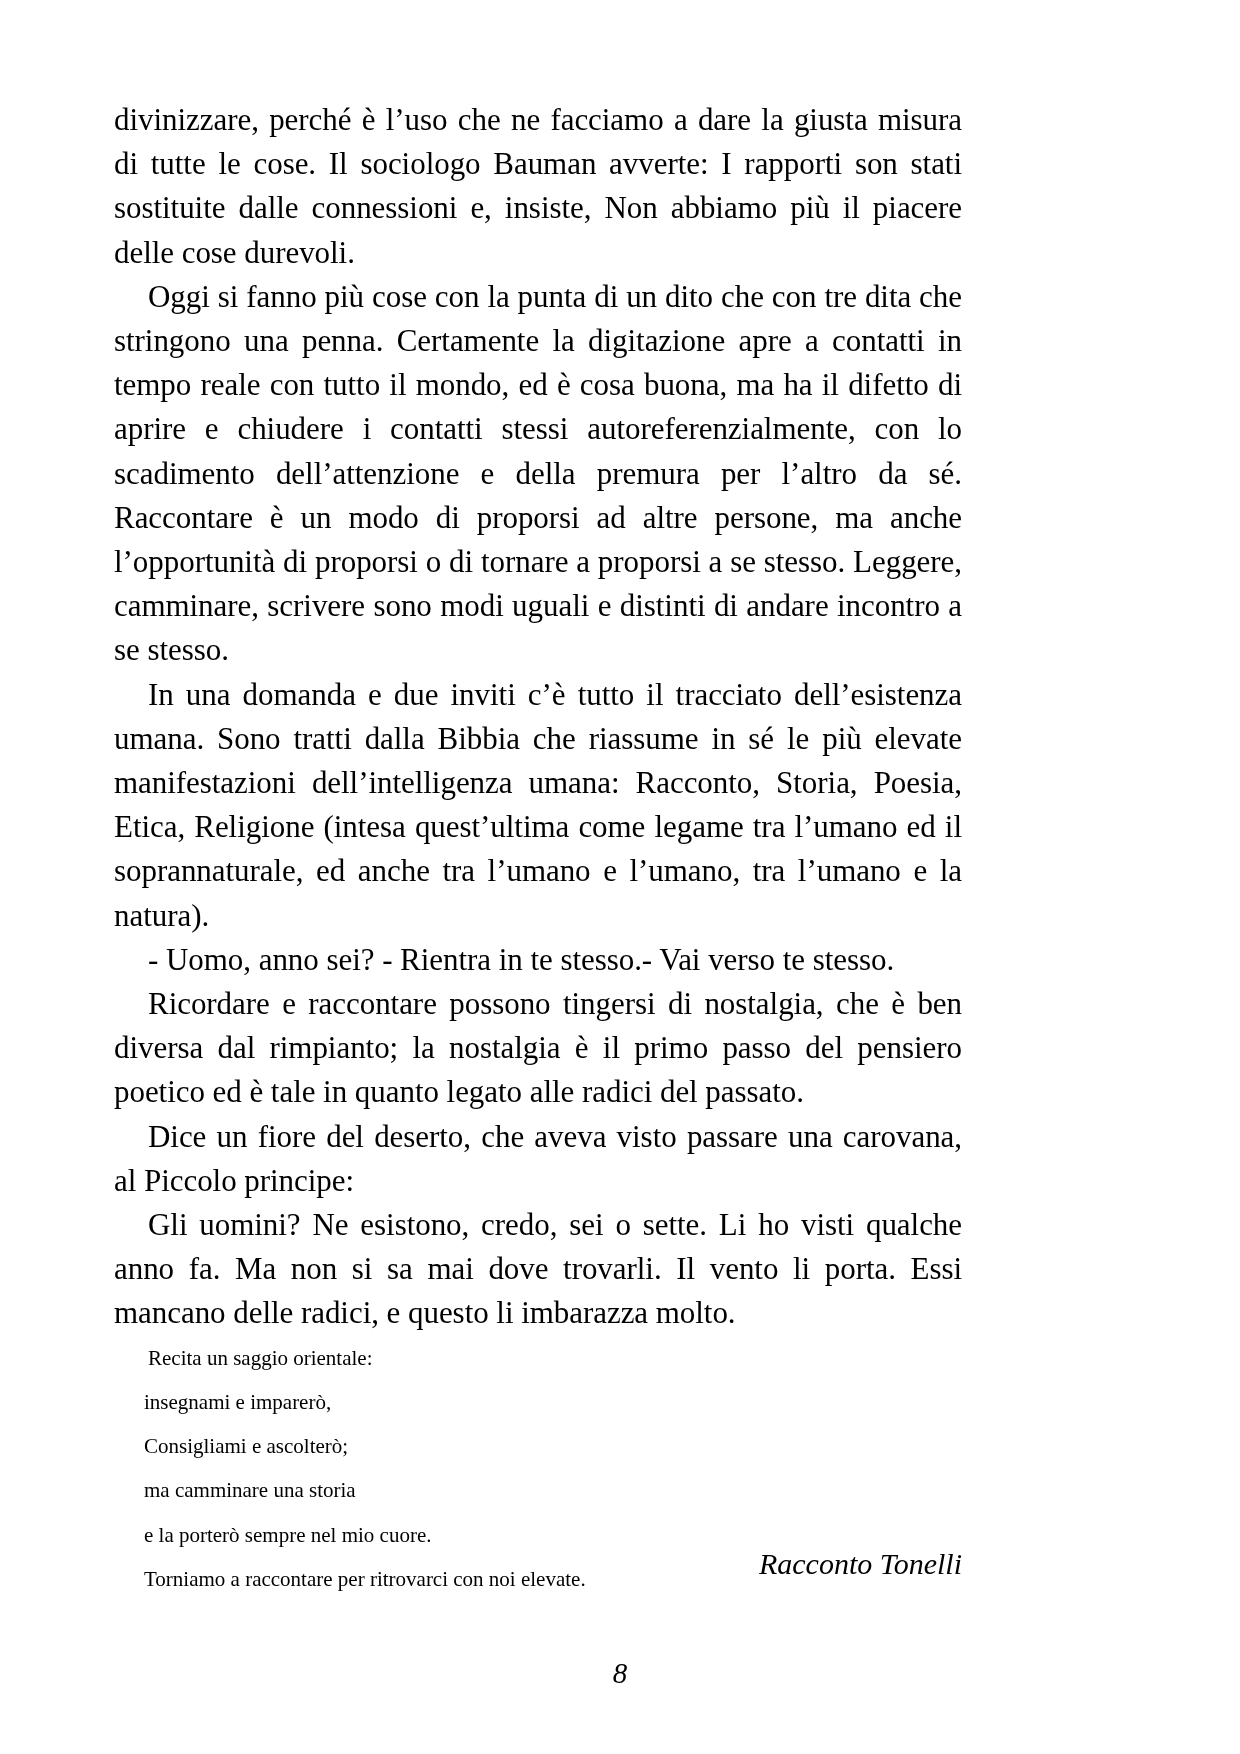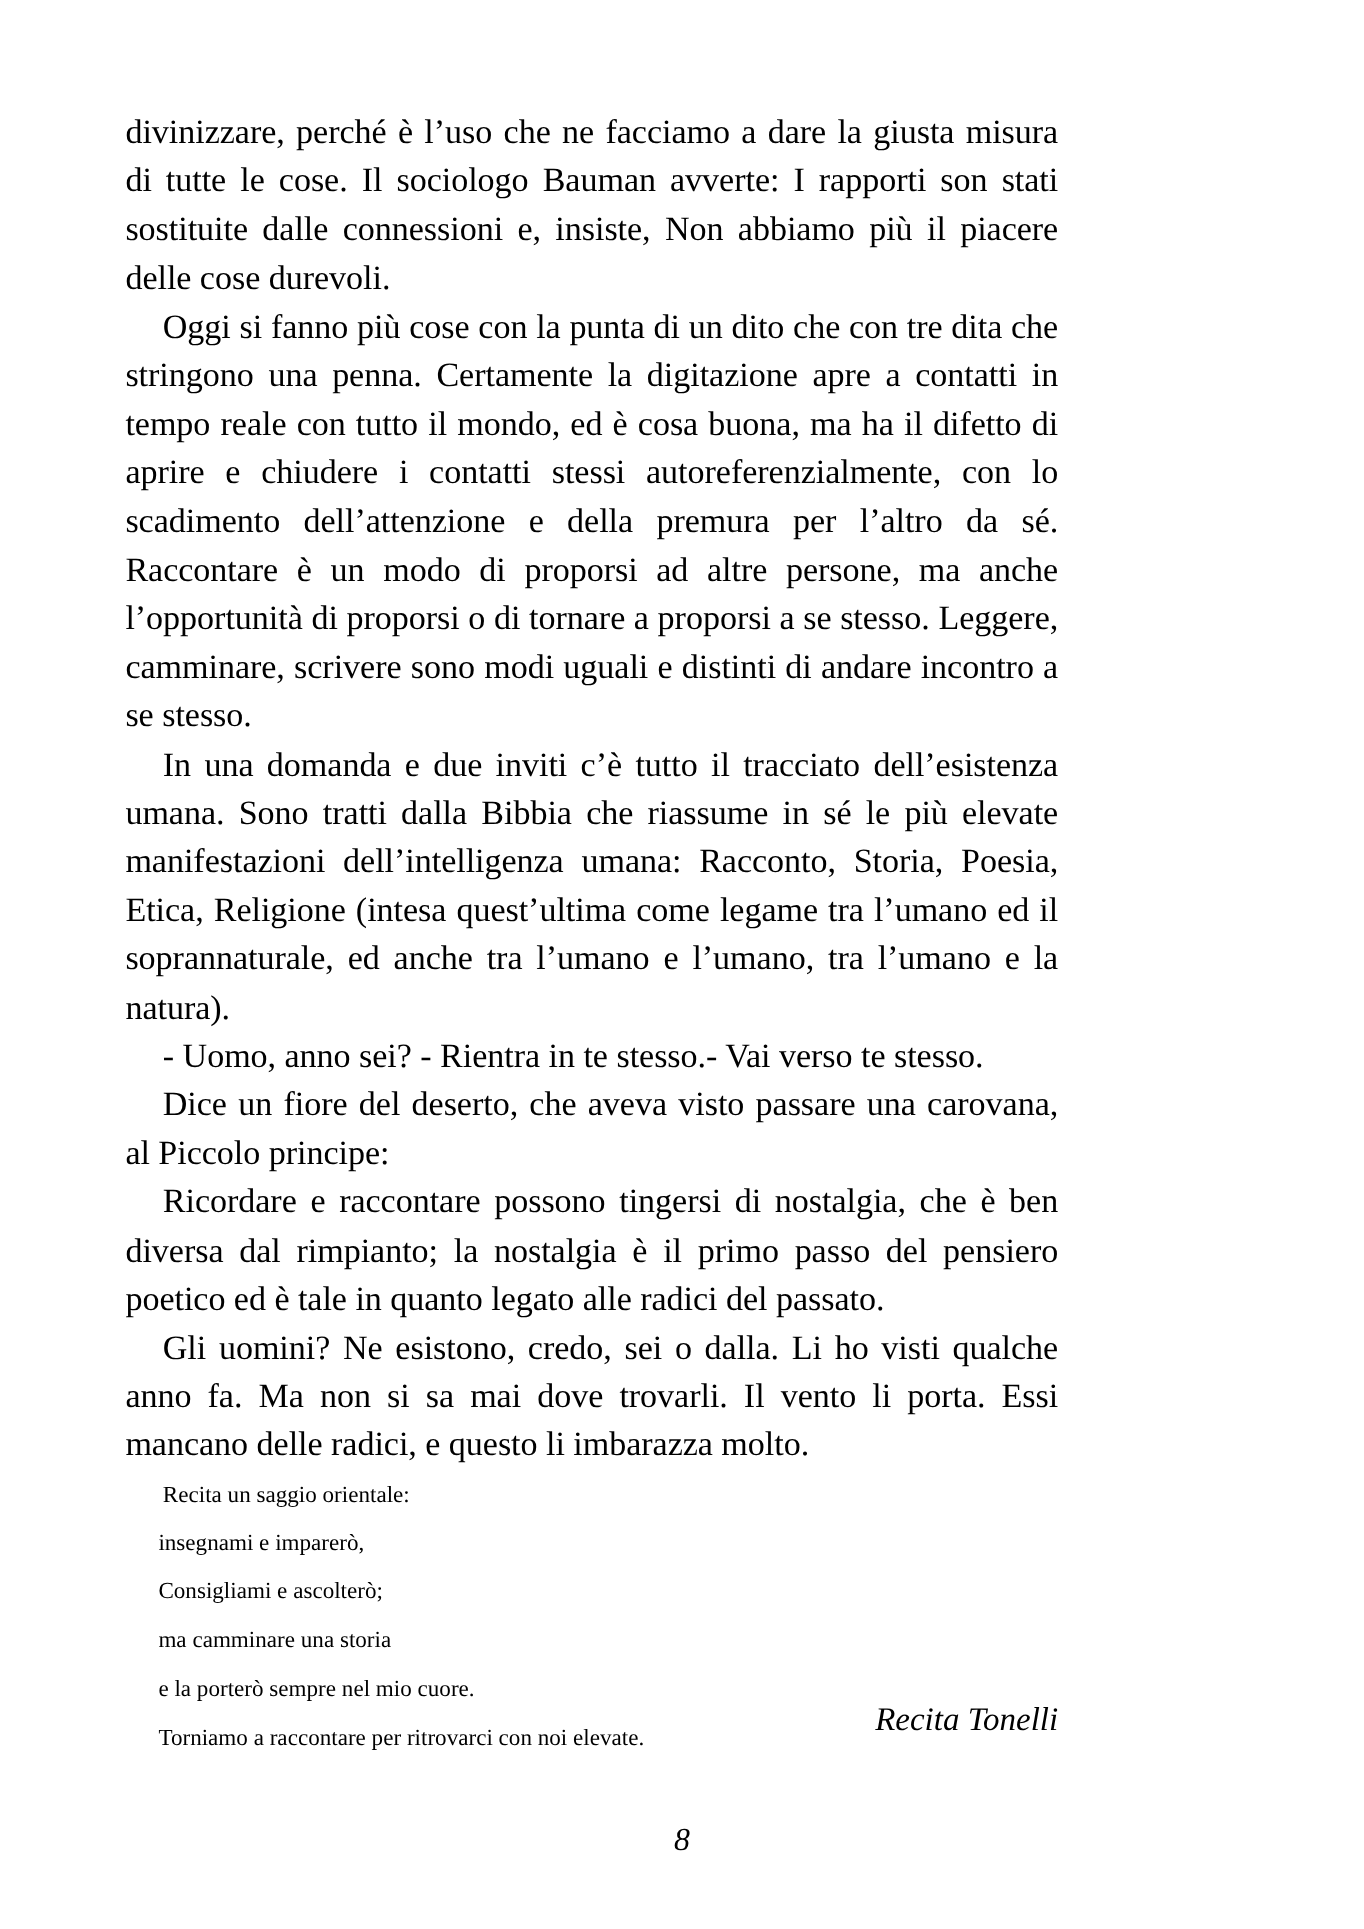--- a/index.html
+++ b/index.html
@@ -82,37 +82,37 @@
   <div class="text-block">
 
     <p class="para noindent">divinizzare, perché è l’uso che ne facciamo a dare la giusta misura di tutte le cose. Il sociologo Bauman avverte: I rapporti son stati sostituite dalle connessioni e, insiste, Non abbiamo più il piacere delle cose durevoli.</p>
 
     <p class="para indent">Oggi si fanno più cose con la punta di un dito che con tre dita che stringono una penna. Certamente la digitazione apre a contatti in tempo reale con tutto il mondo, ed è cosa buona, ma ha il difetto di aprire e chiudere i contatti stessi autoreferenzialmente, con lo scadimento dell’attenzione e della premura per l’altro da sé. Raccontare è un modo di proporsi ad altre persone, ma anche l’opportunità di proporsi o di tornare a proporsi a se stesso. Leggere, camminare, scrivere sono modi uguali e distinti di andare incontro a se stesso.</p>
 
     <p class="para indent">In una domanda e due inviti c’è tutto il tracciato dell’esistenza umana. Sono tratti dalla Bibbia che riassume in sé le più elevate manifestazioni dell’intelligenza umana: Racconto, Storia, Poesia, Etica, Religione (intesa quest’ultima come legame tra l’umano ed il soprannaturale, ed anche tra l’umano e l’umano, tra l’umano e la natura).</p>
 
     <p class="para indent flush">- Uomo, anno sei? - Rientra in te stesso.- Vai verso te stesso.</p>
 
+    <p class="para indent">Ricordare e raccontare possono tingersi di nostalgia, che è ben diversa dal rimpianto; la nostalgia è il primo passo del pensiero poetico ed è tale in quanto legato alle radici del passato.</p>
+
     <p class="para indent">Dice un fiore del deserto, che aveva visto passare una carovana, al Piccolo principe:</p>
 
-    <p class="para indent">Ricordare e raccontare possono tingersi di nostalgia, che è ben diversa dal rimpianto; la nostalgia è il primo passo del pensiero poetico ed è tale in quanto legato alle radici del passato.</p>
-
-    <p class="para indent">Gli uomini? Ne esistono, credo, sei o dalla. Li ho visti qualche anno fa. Ma non si sa mai dove trovarli. Il vento li porta. Essi mancano delle radici, e questo li imbarazza molto.</p>
+    <p class="para indent">Gli uomini? Ne esistono, credo, sei o sette. Li ho visti qualche anno fa. Ma non si sa mai dove trovarli. Il vento li porta. Essi mancano delle radici, e questo li imbarazza molto.</p>
 
     <p class="verse">Recita un saggio orientale:</p>
 
     <p class="verse tight">insegnami e imparerò,</p>
 
     <p class="verse tight">Consigliami e ascolterò;</p>
 
     <p class="verse tight">ma camminare una storia</p>
 
     <p class="verse tight">e la porterò sempre nel mio cuore.</p>
 
     <p class="verse tight">Torniamo a raccontare per ritrovarci con noi elevate.</p>
 
   </div>
 
-  <div class="signature">Recita Tonelli</div>
+  <div class="signature">Racconto Tonelli</div>
 
   <div class="folio">8</div>
 
 </div>
 
 </body></html>

